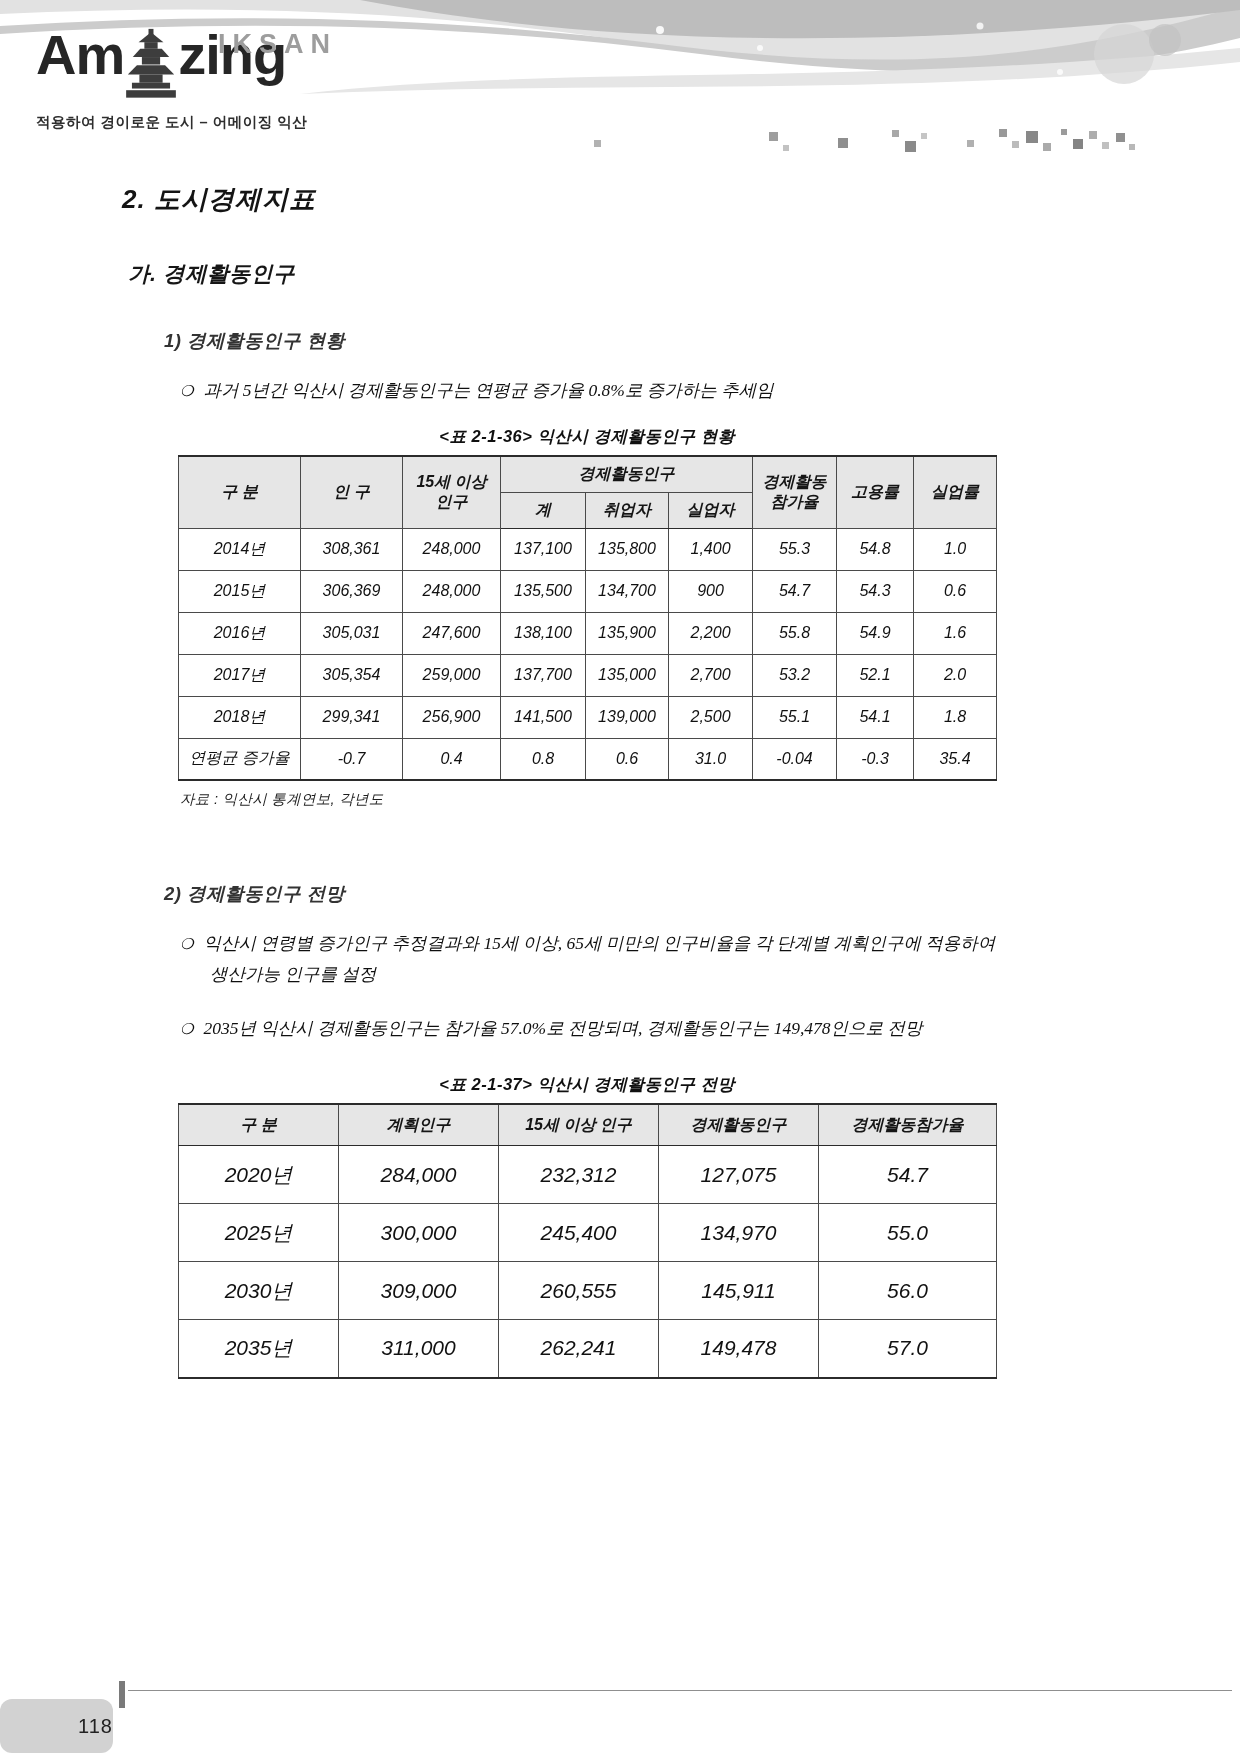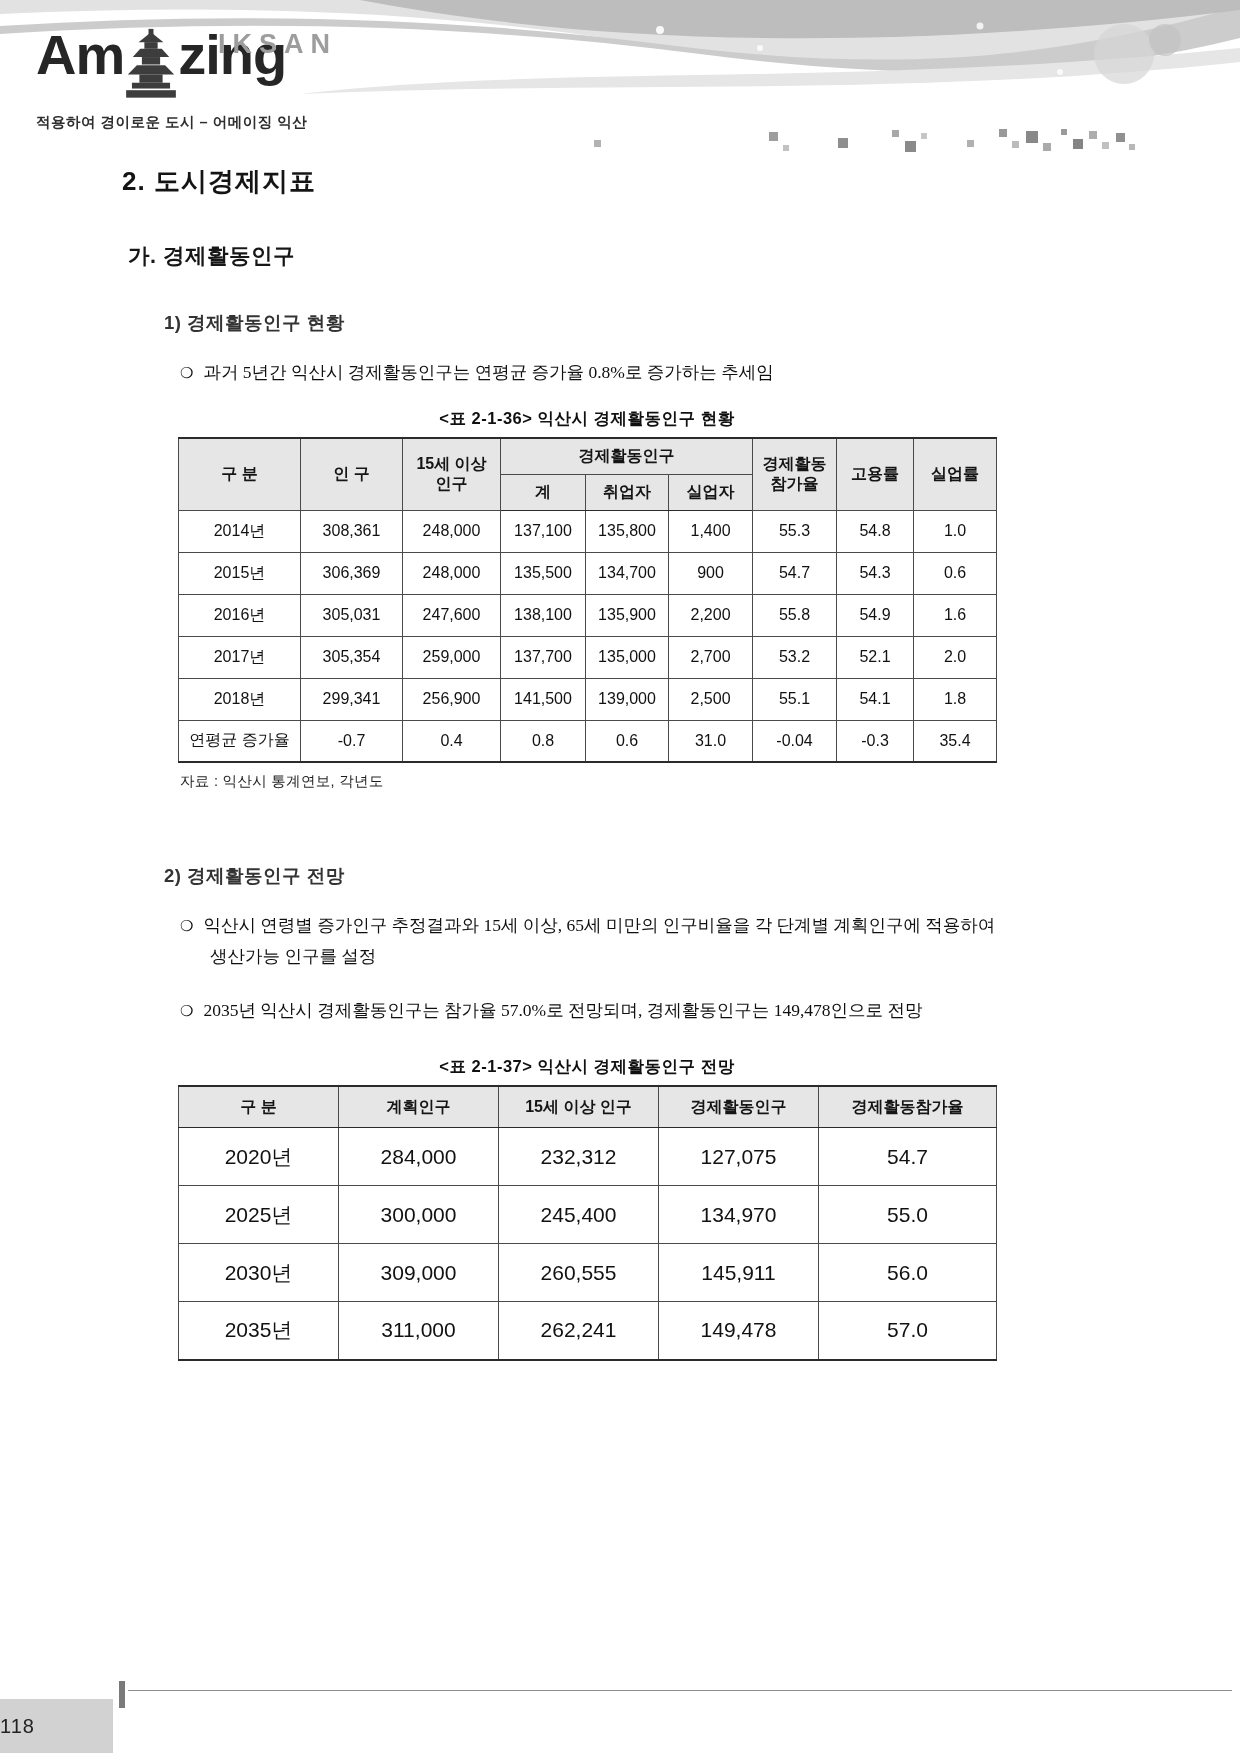--- a/index.html
+++ b/index.html
@@ -17,21 +17,21 @@
                 color:#9d9d9d; letter-spacing:7px; }
   .logo-main { display:flex; margin-top:10px; height:78px; width:fit-content; }
   .logo-main span { font-size:56px; line-height:0.95; font-weight:bold; color:#262626; letter-spacing:-1px; }
   .pagoda { width:58px; height:78px; margin:0 -2px; flex:0 0 auto; }
   .logo-tagline { margin-top:7px; font-size:14.5px; font-weight:bold; color:#2e2e2e; letter-spacing:0.5px; }
 
   .deco-squares { position:absolute; left:0; top:0; width:1240px; height:170px; z-index:2; }
   .sq { position:absolute; display:block; }
 
   
-  .content { position:absolute; left:122px; top:164px; width:885px; }
+  .content { position:absolute; left:122px; top:182px; width:885px;font-style:italic; }
 
   h1.sec { font-size:26px; font-weight:bold; color:#141414; letter-spacing:1px; }
   h2.sub { font-size:21.5px; font-weight:bold; color:#161616; margin:42px 0 0 6px; letter-spacing:0.5px; }
   h3.part { font-size:18.5px; font-weight:bold; color:#333; margin:40px 0 0 42px; letter-spacing:0.5px; }
   h3.part.part2 { margin-top:72px; }
 
   .bullet { font-family:"Liberation Serif", serif; font-size:17.5px; line-height:1.78; color:#0f0f0f;
             margin:22px 0 0 58px; width:822px; padding-left:30px; text-indent:-30px; }
   .bullet .marker { font-size:15px; padding-right:10px; }
 
@@ -48,22 +48,22 @@
   table.t1 tbody td { height:42px; font-size:16px; }
   table.t2 thead th { height:42px; }
   table.t2 tbody td { height:58px; font-size:21px; }
 
   .source { font-size:14.5px; color:#1d1d1d; margin:9px 0 0 2px; letter-spacing:0.3px; }
 
   
   .footer-rule { position:absolute; left:128px; top:1690px; width:1104px; height:1px; background:#8f8f8f; }
   .footer-tick { position:absolute; left:119px; top:1681px; width:6px; height:27px; background:#7a7a7a; }
   .page-number-box { position:absolute; left:0; top:1699px; width:113px; height:54px; background:#d2d2d2;
-                     display:flex; align-items:center; justify-content:flex-start;
-                     font-size:20px; color:#222; letter-spacing:1px; }
+                     display:flex; align-items:center; justify-content:flex-end;
+                     font-size:20px; color:#222; letter-spacing:1px;border-radius:12px; }
 </style>
 </head>
 <body>
 
 <div class="page">
 
   <div class="header-band">
     <svg class="band-svg" width="1240" height="128" viewBox="0 0 1240 128" preserveAspectRatio="none">
       <rect width="1240" height="128" fill="#ffffff"></rect>
       <path d="M0,14 C220,4 420,10 620,40 C840,74 1060,70 1240,16 L1240,0 L0,0 Z" fill="#e2e2e2"></path>

